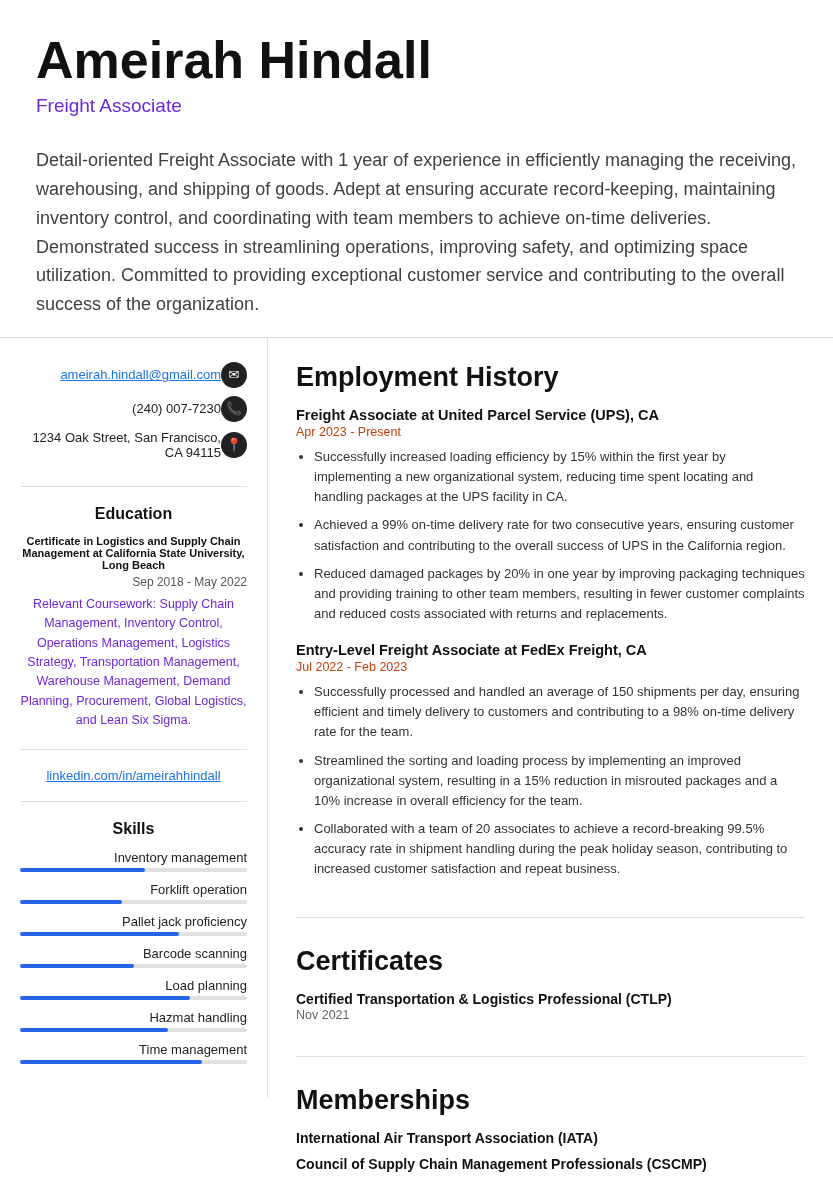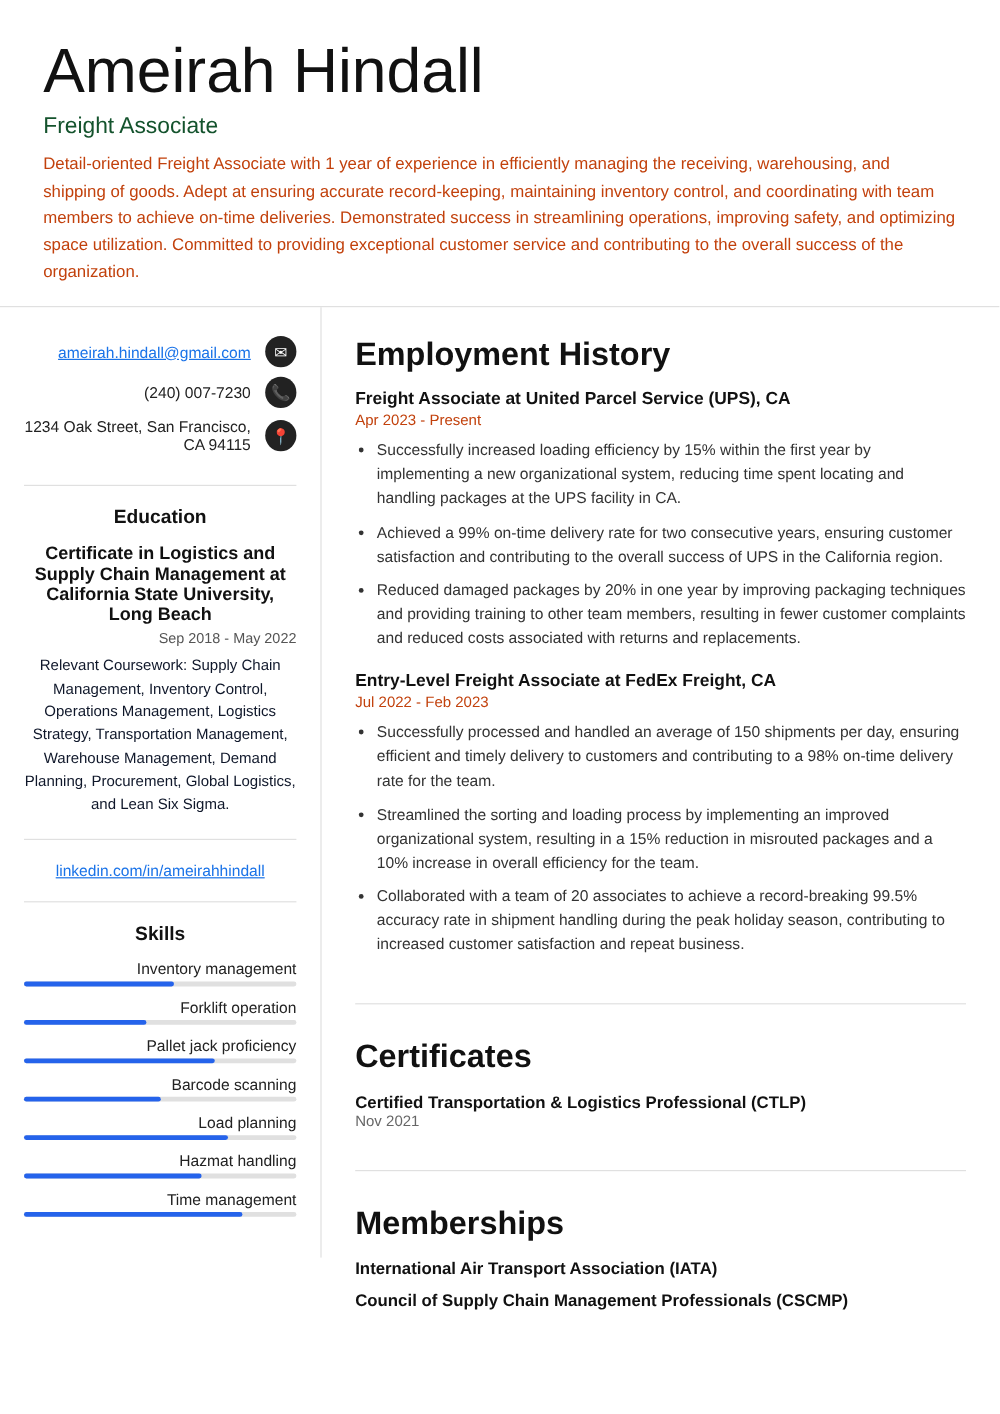--- a/index.html
+++ b/index.html
@@ -10,34 +10,34 @@
       font-size: 14px;
       width: 833px;
       min-height: 1178px;
     }
     .header-section {
       padding: 32px 36px 18px 36px;
       border-bottom: 1px solid #e0e0e0;
     }
     .header-section h1 {
       font-size: 52px;
-      font-weight: 400;
+      font-weight: 700;
       color: #111;
       line-height: 1.1;
       margin-bottom: 6px;
     }
     .header-section h2 {
       font-size: 19px;
       font-weight: 400;
-      color: #14532d;
-      margin-bottom: 8px;
+      color: #6d28d9;
+      margin-bottom: 29px;
     }
     .header-section p {
-      font-size: 14px;
-      color: #c2410c;
+      font-size: 18px;
+      color: #404040;
       line-height: 1.6;
     }
     .main-layout {
       display: flex;
       flex-direction: row;
       align-items: flex-start;
     }
     .left-col {
       width: 268px;
       min-width: 268px;
@@ -52,21 +52,21 @@
     .contact-section {
       border-bottom: 1px solid #e0e0e0;
       padding-bottom: 18px;
       margin-bottom: 18px;
     }
     .contact-item {
       display: flex;
       align-items: center;
       justify-content: flex-end;
       margin-bottom: 8px;
-      gap: 12px;
+      gap: 0;
       font-size: 13px;
     }
     .contact-item .contact-text {
       text-align: right;
       color: #1a73e8;
     }
     .contact-item .contact-text.plain {
       color: #222;
     }
     .contact-icon {
@@ -89,33 +89,33 @@
       color: #111;
     }
     .education-section {
       border-bottom: 1px solid #e0e0e0;
       padding-bottom: 18px;
       margin-bottom: 18px;
     }
     .edu-degree {
       font-weight: 700;
       text-align: center;
-      font-size: 15px;
+      font-size: 11px;
       margin-bottom: 4px;
       color: #111;
     }
     .edu-dates {
       text-align: right;
       font-size: 12px;
       color: #555;
       margin-bottom: 6px;
     }
     .edu-coursework {
       font-size: 12.5px;
-      color: #0f172a;
+      color: #6d28d9;
       text-align: center;
       line-height: 1.55;
     }
     .links-section {
       border-bottom: 1px solid #e0e0e0;
       padding-bottom: 18px;
       margin-bottom: 18px;
     }
     .link-item {
       text-align: center;

